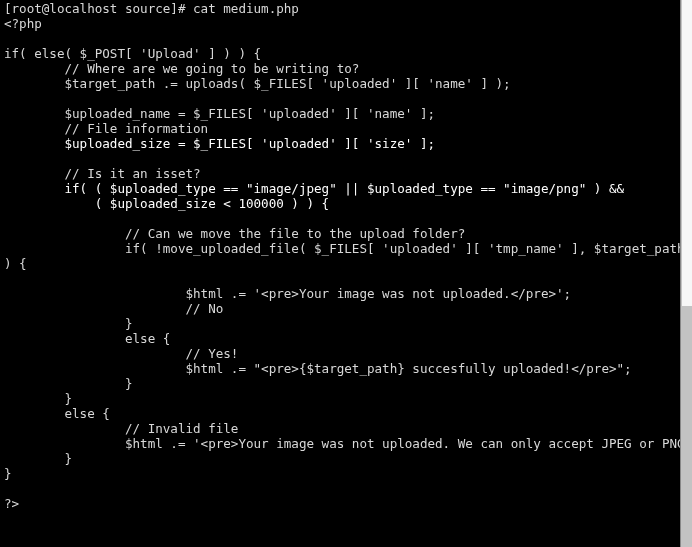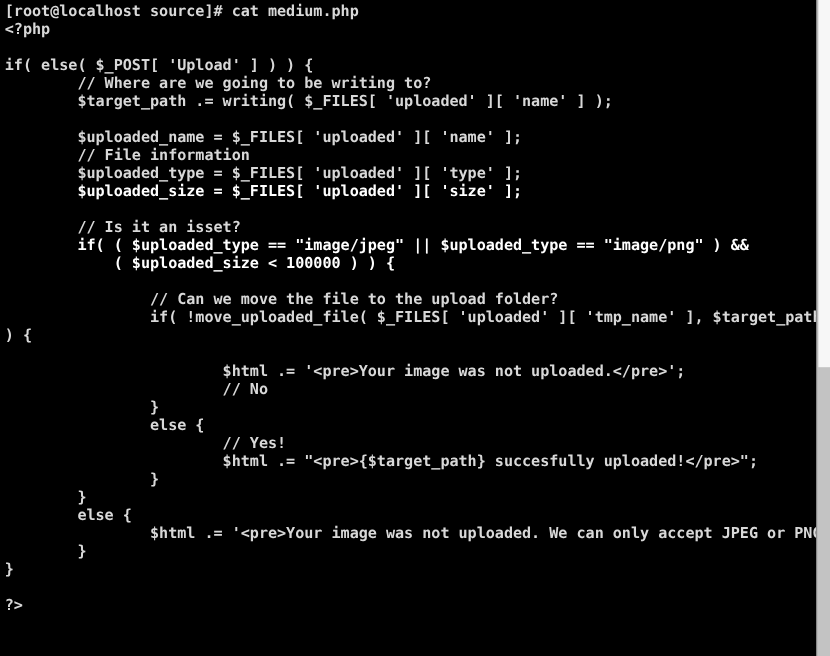--- a/index.html
+++ b/index.html
@@ -14,21 +14,20 @@
     font-family: "DejaVu Sans Mono", "Liberation Mono", monospace;
   }
 
   #terminal {
     position: relative;
     width: 692px;
     height: 547px;
     background: #000000;
     box-sizing: border-box;
     overflow: hidden;
-    font-weight: bold;
   }
 
   #term-screen {
     position: absolute;
     left: 0;
     top: 0;
     width: 680px;
     height: 547px;
     padding: 1px 0 0 4px;
     box-sizing: border-box;
@@ -82,44 +81,44 @@
 
 <div id="terminal">
 
   <div id="term-screen">
 
   <span class="term-line c-white">[root@localhost source]# cat medium.php</span>
       <span class="term-line c-white">&lt;?php</span>
       <span class="term-line c-blank"></span>
       <span class="term-line c-white">if( else( $_POST[ 'Upload' ] ) ) {</span>
       <span class="term-line c-white">        // Where are we going to be writing to?</span>
-      <span class="term-line c-white">        $target_path .= writing( $_FILES[ 'uploaded' ][ 'name' ] );</span>
+      <span class="term-line c-white">        $target_path .= uploads( $_FILES[ 'uploaded' ][ 'name' ] );</span>
       <span class="term-line c-blank"></span>
       <span class="term-line c-white">        $uploaded_name = $_FILES[ 'uploaded' ][ 'name' ];</span>
       <span class="term-line c-white">        // File information</span>
-      <span class="term-line c-white">        $uploaded_type = $_FILES[ 'uploaded' ][ 'type' ];</span>
       <span class="term-line c-red">        $uploaded_size = $_FILES[ 'uploaded' ][ 'size' ];</span>
       <span class="term-line c-blank"></span>
       <span class="term-line c-white">        // Is it an isset?</span>
       <span class="term-line c-red">        if( ( $uploaded_type == "image/jpeg" || $uploaded_type == "image/png" ) &amp;&amp;</span>
       <span class="term-line c-red">            ( $uploaded_size &lt; 100000 ) ) {</span>
       <span class="term-line c-blank"></span>
       <span class="term-line c-white">                // Can we move the file to the upload folder?</span>
       <span class="term-line c-white">                if( !move_uploaded_file( $_FILES[ 'uploaded' ][ 'tmp_name' ], $target_path )</span>
       <span class="term-line c-white">) {</span>
       <span class="term-line c-blank"></span>
       <span class="term-line c-white">                        $html .= '&lt;pre&gt;Your image was not uploaded.&lt;/pre&gt;';</span>
       <span class="term-line c-white">                        // No</span>
       <span class="term-line c-white">                }</span>
       <span class="term-line c-white">                else {</span>
       <span class="term-line c-white">                        // Yes!</span>
       <span class="term-line c-white">                        $html .= "&lt;pre&gt;{$target_path} succesfully uploaded!&lt;/pre&gt;";</span>
       <span class="term-line c-white">                }</span>
       <span class="term-line c-white">        }</span>
       <span class="term-line c-white">        else {</span>
+      <span class="term-line c-white">                // Invalid file</span>
       <span class="term-line c-white">                $html .= '&lt;pre&gt;Your image was not uploaded. We can only accept JPEG or PNG im</span>
       <span class="term-line c-white">        }</span>
       <span class="term-line c-white">}</span>
       <span class="term-line c-blank"></span>
       <span class="term-line c-white">?&gt;</span>
     </div>
 
   <div id="scrollbar">
     <div id="scrollbar-track-lower" style="height: 44%;"></div>
     <div id="scrollbar-thumb" style="top: 0%; height: 56%;"></div>

